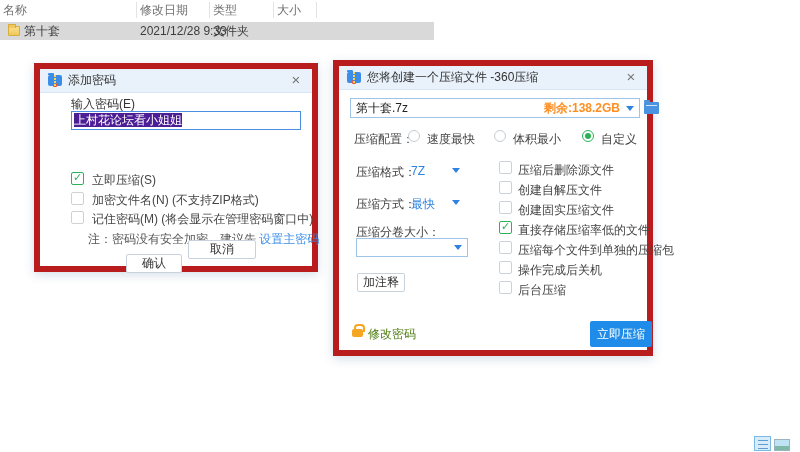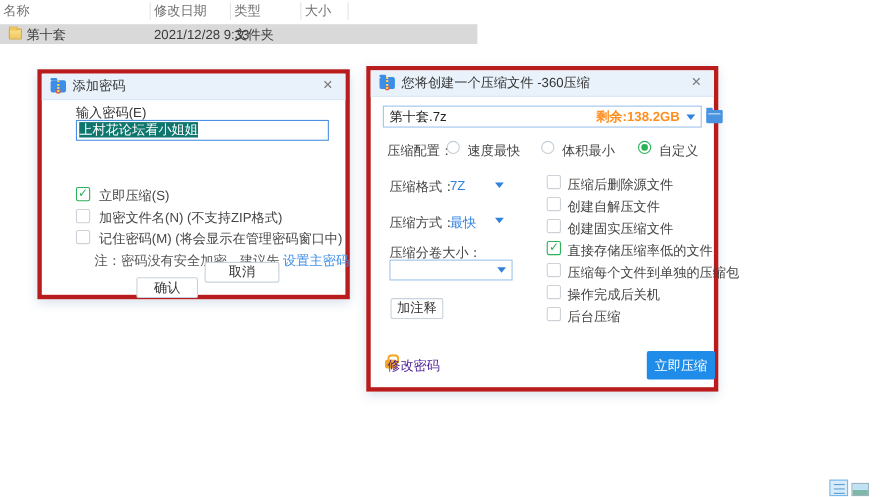--- a/index.html
+++ b/index.html
@@ -13,21 +13,21 @@
   .hdr-sep { position:absolute; top:2px; height:16px; width:1px; background:#e3e3e3; }
   .file-row { position:absolute; left:0; top:22px; width:434px; height:18px;
     background:#d9d9d9; line-height:18px; }
   .cell { position:absolute; top:0; height:18px; line-height:18px; color:#3c3c3c; white-space:nowrap; }
   .folder-ico { position:absolute; left:8px; top:4px; width:12px; height:10px;
     background:linear-gradient(#fbe08a,#efc85e); border:1px solid #d9ab3c; border-radius:1px; }
   .folder-ico:before { content:""; position:absolute; left:-1px; top:-3px; width:6px; height:3px;
     background:#efc85e; border:1px solid #d9ab3c; border-bottom:none; border-radius:1px 1px 0 0; }
 
   
-  .dlg { position:absolute; background:#fff; border:4px solid #b91c1c;
+  .dlg { position:absolute; background:#fff; border:6px solid #b91c1c;
     box-shadow:0 3px 10px rgba(30,80,140,.18); }
   .titlebar { position:relative; height:24px; background:#e9f2fb; border-bottom:1px solid #d7e7f5;
     display:flex; align-items:center; padding:0 8px; }
   .titlebar .t { margin-left:6px; color:#333; }
   .close { position:absolute; right:7px; top:2px; width:18px; height:18px; text-align:center;
     line-height:18px; font-size:15px; color:#777; cursor:pointer; }
   .appico { position:relative; width:14px; height:11px; background:#3b8de8; border-radius:2px; flex:0 0 14px; }
   .appico:before { content:""; position:absolute; left:0; top:-2px; width:6px; height:2px;
     background:#3b8de8; border-radius:1px 1px 0 0; }
   .appico:after { content:""; position:absolute; left:6px; top:0; width:2px; height:11px;
@@ -49,21 +49,21 @@
     border-radius:50%; background:#2bb157; }
 
   .caret { display:inline-block; width:0; height:0; border-left:4px solid transparent;
     border-right:4px solid transparent; border-top:5px solid #2f82e0; }
 
   
   .dlg1 { left:34px; top:63px; width:284px; height:209px; }
   .dlg1 .lbl { position:absolute; left:31px; top:27px; color:#333; }
   .pwd-input { position:absolute; left:31px; top:42px; width:230px; height:19px;
     border:1px solid #4a90e2; background:#fff; line-height:17px; padding-left:2px; }
-  .pwd-sel { background:#0f766e; color:#fff; }
+  .pwd-sel { background:#4c1d95; color:#fff; }
   .note { position:absolute; left:48px; top:162px; color:#555; white-space:nowrap; }
   .link { color:#3d8fe8; cursor:pointer; }
   .btn { position:absolute; height:19px; background:#fff; border:1px solid #c8d2dc; border-radius:2px;
     text-align:center; line-height:17px; color:#333; cursor:pointer; }
 
   
   .dlg2 { left:333px; top:60px; width:320px; height:296px; }
   .fn-input { position:absolute; left:11px; top:32px; width:290px; height:20px;
     border:1px solid #9fc4ea; display:flex; align-items:center; padding:0 5px; }
   .fn-name { flex:1; color:#222; }
@@ -77,21 +77,21 @@
   .fvalue { position:absolute; color:#2f82e0; white-space:nowrap; cursor:pointer; }
   .combo { position:absolute; left:17px; top:172px; width:112px; height:19px;
     border:1px solid #9fc4ea; }
   .combo .caret { position:absolute; right:5px; top:6px; }
   .primary { position:absolute; left:251px; top:255px; width:62px; height:26px; background:#1e8ce8;
     color:#fff; border:none; border-radius:2px; text-align:center; line-height:26px; cursor:pointer; }
   .lock { position:absolute; left:13px; top:263px; width:11px; height:8px; background:#f5a623;
     border-radius:2px; }
   .lock:before { content:""; position:absolute; left:2px; top:-5px; width:7px; height:6px;
     border:2px solid #f5a623; border-bottom:none; border-radius:4px 4px 0 0; }
-  .chgpwd { position:absolute; left:15px; top:260px; color:#4c1d95; cursor:pointer; }
+  .chgpwd { position:absolute; left:29px; top:260px; color:#4d7c0f; cursor:pointer; }
 
   
   .views { position:absolute; left:754px; top:436px; width:40px; height:16px; }
   .v-details { position:absolute; left:0; top:0; width:17px; height:15px; background:#d6ecfb;
     border:1px solid #7ab8e8; cursor:pointer; }
   .v-details i { position:absolute; left:3px; width:10px; height:1px; background:#5f9dcf; }
   .v-thumb { position:absolute; left:20px; top:3px; width:16px; height:12px;
     border:1px solid #9db4c0; background:linear-gradient(#bfe3f4 55%,#7fb9a6 55%); cursor:pointer; }
 </style>
 </head>

